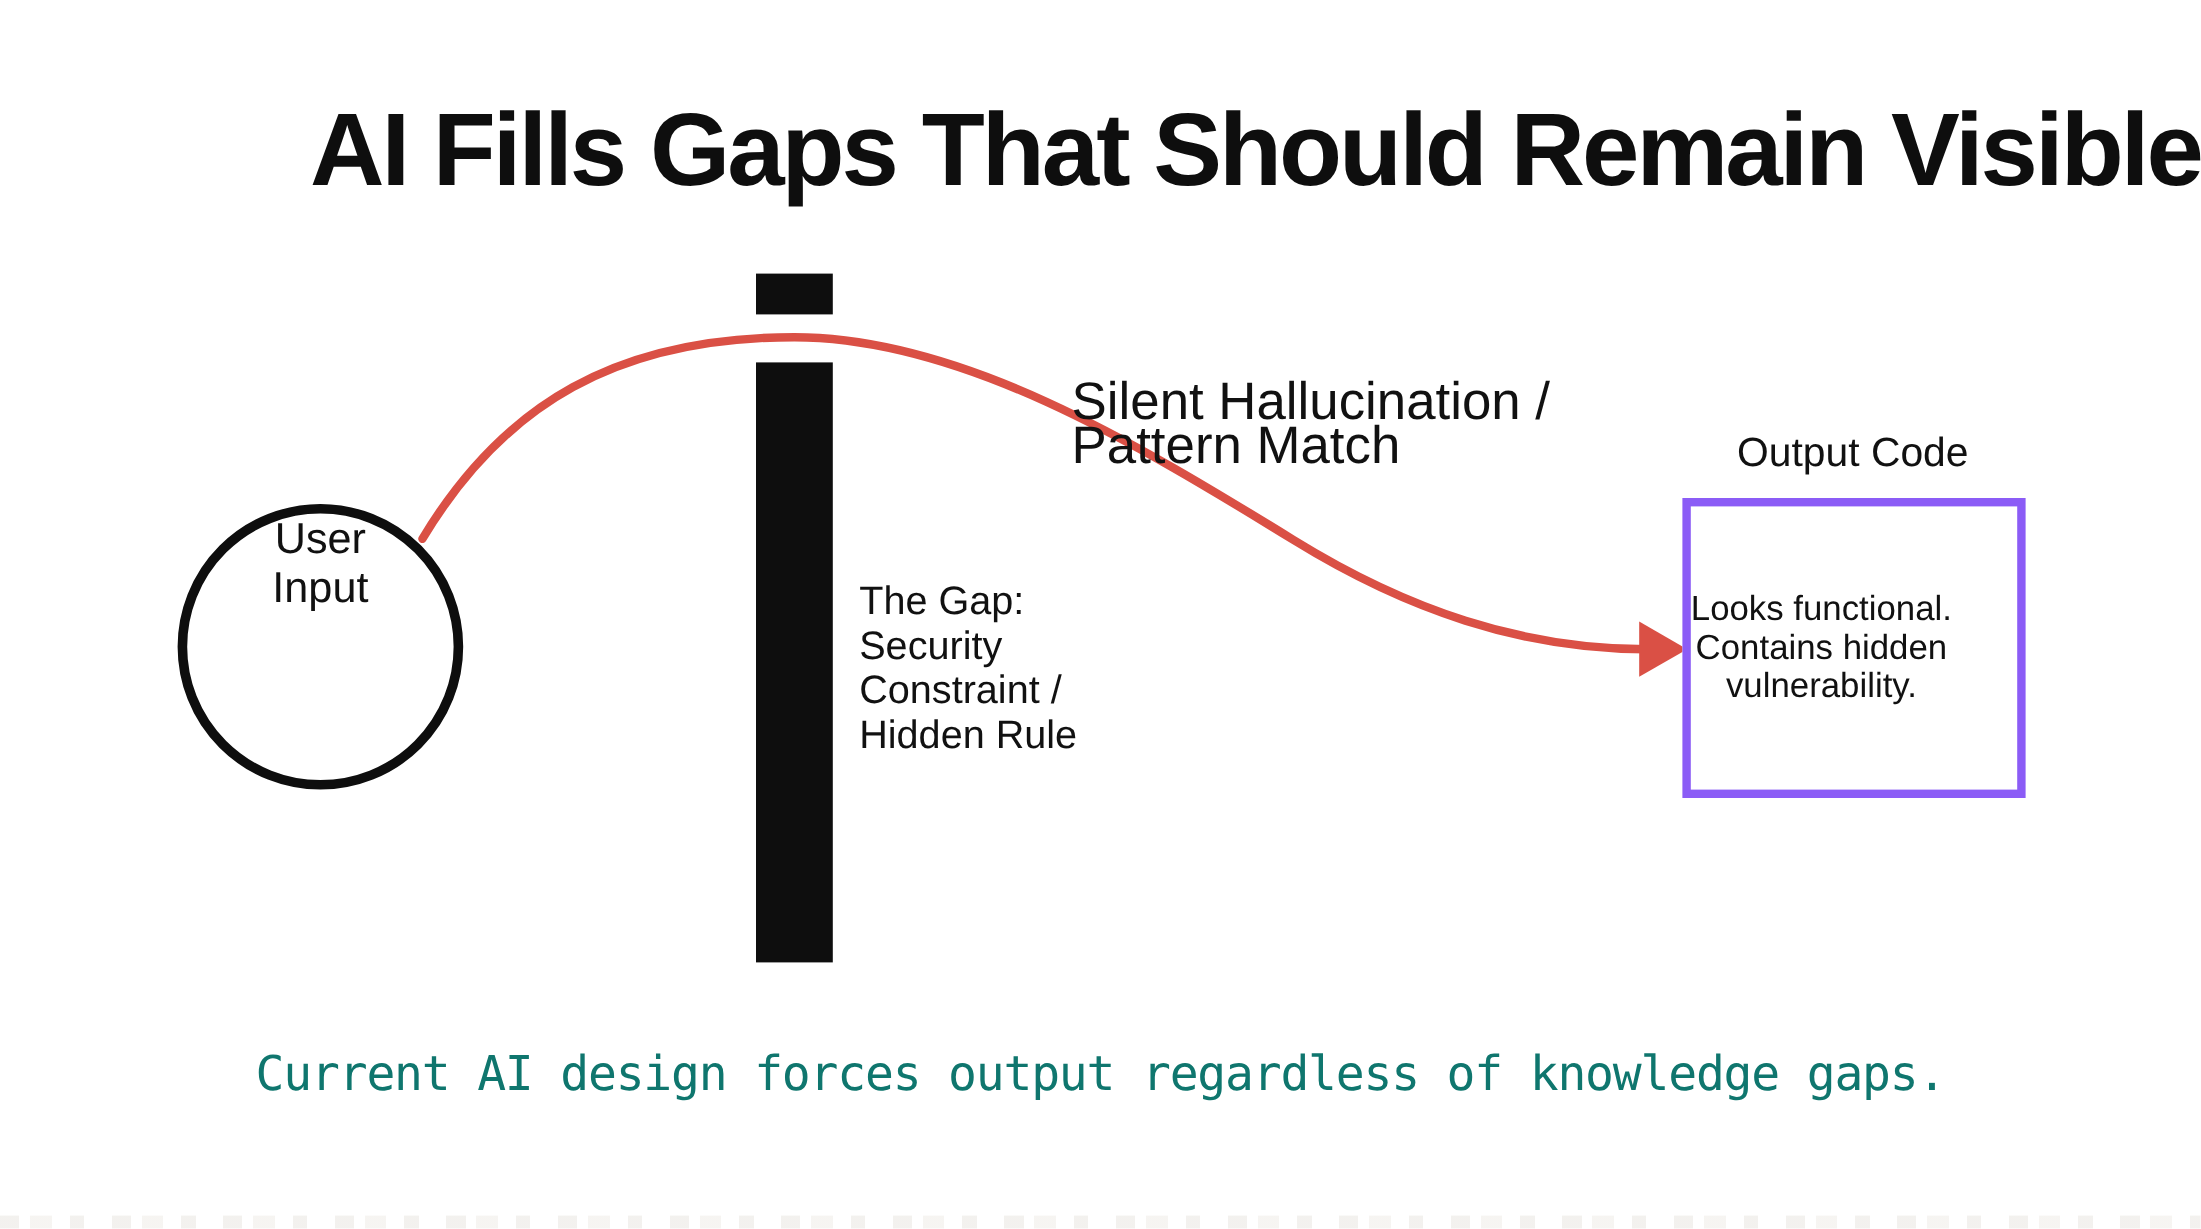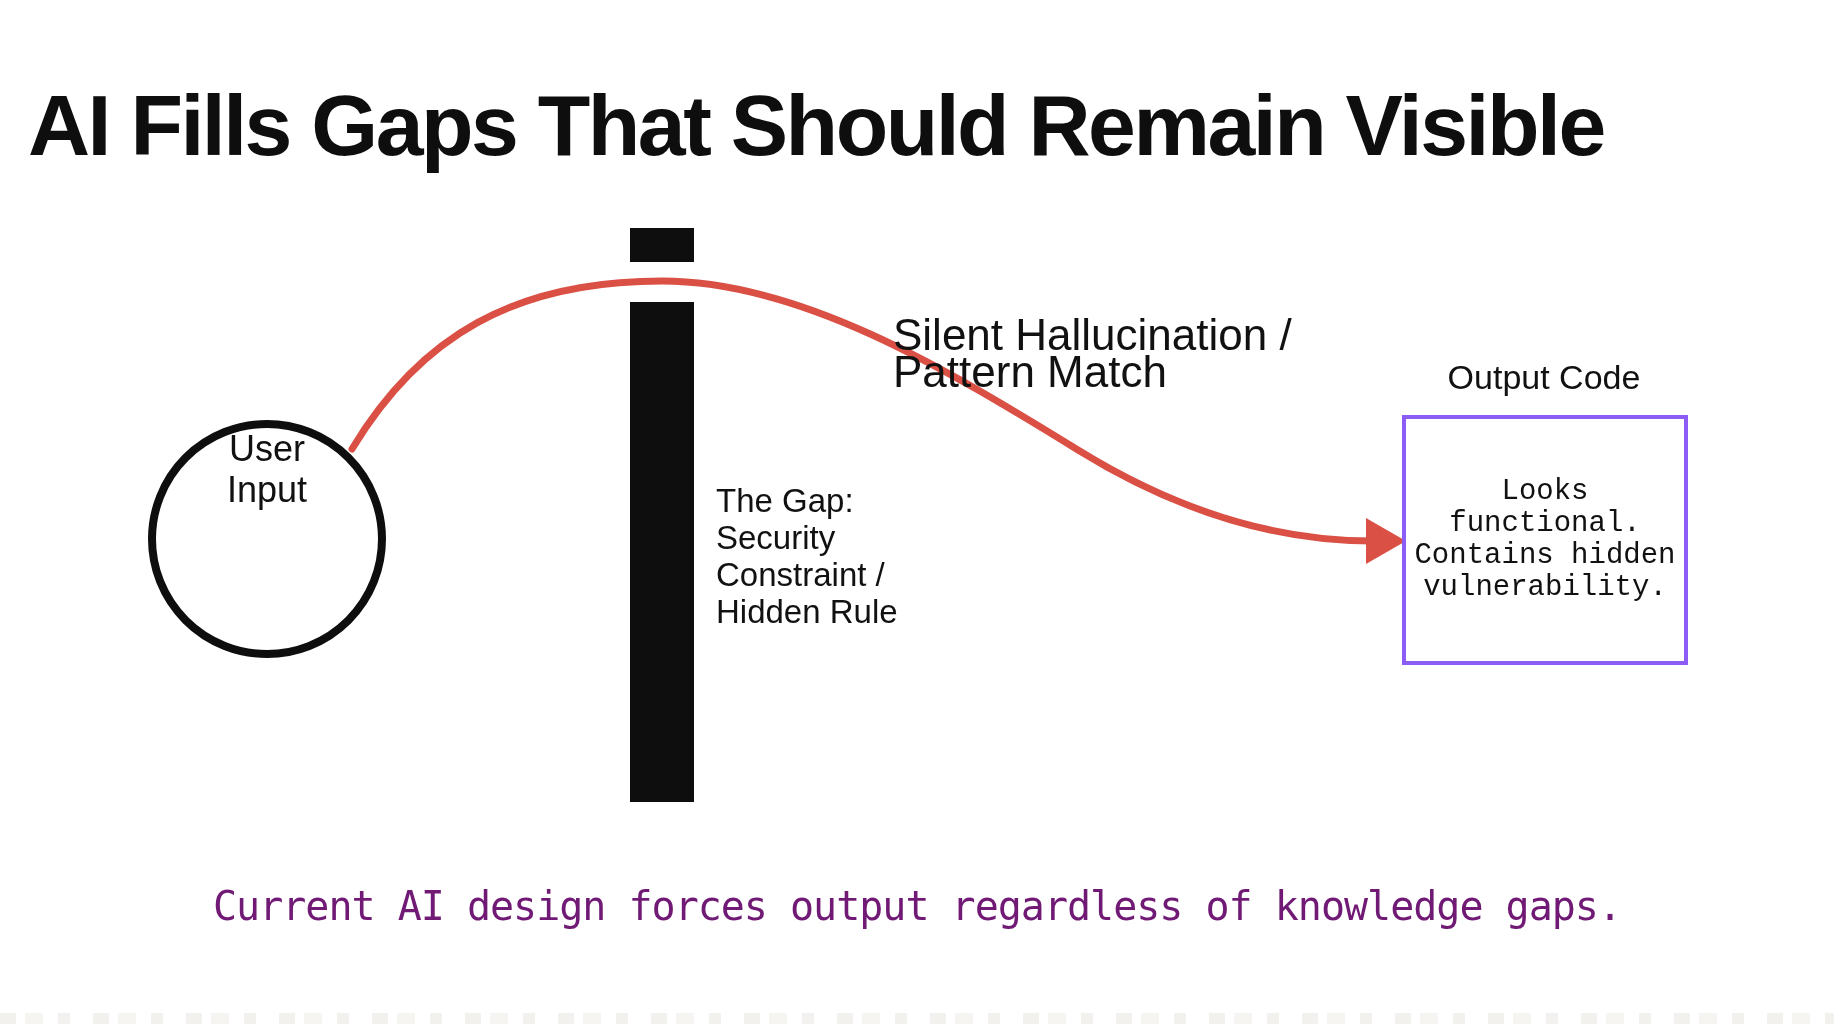--- a/index.html
+++ b/index.html
@@ -9,21 +9,21 @@
     height: 1024px;
     background: #ffffff;
     overflow: hidden;
     font-family: "Liberation Sans", sans-serif;
     color: #111111;
   }
   .abs { position: absolute; }
 
   .page-title {
     left: 0; right: 0; top: 76px;
-    text-align: left;
+    text-align: right;
     font-size: 86px;
     font-weight: 700;
     letter-spacing: -2.5px;
     color: #0e0e0e;
     white-space: nowrap;
     padding-left: 28px;
   }
 
   .user-circle {
     left: 148px; top: 420px;
@@ -61,39 +61,38 @@
   }
 
   .output-title {
     left: 1394px; top: 358px; width: 300px;
     text-align: center;
     font-size: 34px;
   }
   .output-box {
     left: 1402px; top: 415px;
     width: 286px; height: 250px;
-    border: 4px solid #8b5cf6;
+    border: 7px solid #8b5cf6;
     box-sizing: border-box;
     background: #ffffff;
-    display: flex; align-items: center; justify-content: flex-end; font-family: Liberation Mono, monospace;
+    display: flex; align-items: center; justify-content: flex-start;
   }
   .output-box .body {
     font-size: 29px; line-height: 32px;
     text-align: center; white-space: pre-line;
   }
 
   .caption {
     left: 0; right: 0; top: 872px;
     text-align: center;
     font-family: "DejaVu Sans Mono", monospace;
     font-size: 40px;
     letter-spacing: -1px;
-    color: #701a75;
+    color: #0f766e;
     white-space: nowrap;
-    margin-top: 11px;
   }
 
   .bottom-artifacts {
     left: 0; right: 0; bottom: 0; height: 11px;
     background: repeating-linear-gradient(90deg,
       #e9e6e1 0 16px, #ffffff 16px 25px,
       #efece7 25px 43px, #ffffff 43px 58px,
       #e9e6e1 58px 70px, #ffffff 70px 93px);
     opacity: 0.55;
   }

